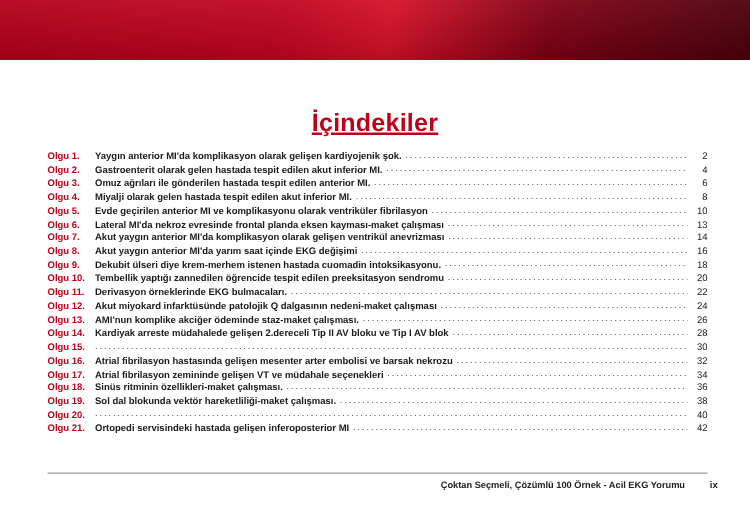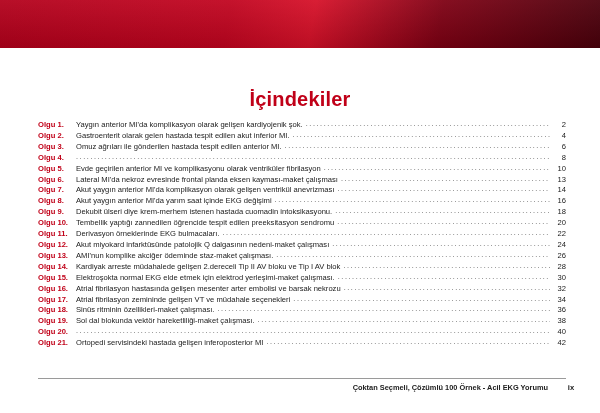--- a/index.html
+++ b/index.html
@@ -40,20 +40,21 @@
   #title {
     position: absolute;
     left: 0;
     top: 88px;
     width: 600px;
     text-align: center;
     font-size: 20px;
     font-weight: bold;
     color: #c00018;
     letter-spacing: 0.2px;
+    text-decoration: underline;
   }
   #toc {
     position: absolute;
     left: 38px;
     top: 120px;
     width: 528px;
   }
   .toc-row {
     display: flex;
     align-items: baseline;
@@ -64,20 +65,21 @@
   }
   .toc-label {
     color: #c00018;
     font-weight: bold;
     flex: 0 0 38px;
     font-size: 7.6px;
   }
   .toc-text {
     flex: 0 0 auto;
     padding-right: 3px;
+    font-weight: bold;
   }
   .toc-dots {
     flex: 1 1 auto;
     overflow: hidden;
     white-space: nowrap;
     color: #444;
     font-size: 7.2px;
     letter-spacing: 1.6px;
     position: relative;
     top: -1px;
@@ -145,20 +147,21 @@
         <span class="toc-page">4</span>
       </div>
       <div class="toc-row">
         <span class="toc-label">Olgu 3.</span>
         <span class="toc-text">Omuz ağrıları ile gönderilen hastada tespit edilen anterior MI.</span>
         <span class="toc-dots">........................................................................................................................................................................................................</span>
         <span class="toc-page">6</span>
       </div>
       <div class="toc-row">
         <span class="toc-label">Olgu 4.</span>
+        <span class="toc-text">Miyalji olarak gelen hastada tespit edilen akut inferior MI.</span>
         <span class="toc-dots">........................................................................................................................................................................................................</span>
         <span class="toc-page">8</span>
       </div>
       <div class="toc-row">
         <span class="toc-label">Olgu 5.</span>
         <span class="toc-text">Evde geçirilen anterior MI ve komplikasyonu olarak ventriküler fibrilasyon</span>
         <span class="toc-dots">........................................................................................................................................................................................................</span>
         <span class="toc-page">10</span>
       </div>
       <div class="toc-row">
@@ -210,21 +213,20 @@
         <span class="toc-page">26</span>
       </div>
       <div class="toc-row">
         <span class="toc-label">Olgu 14.</span>
         <span class="toc-text">Kardiyak arreste müdahalede gelişen 2.dereceli Tip II AV bloku ve Tip I AV blok</span>
         <span class="toc-dots">........................................................................................................................................................................................................</span>
         <span class="toc-page">28</span>
       </div>
       <div class="toc-row">
         <span class="toc-label">Olgu 15.</span>
-        <span class="toc-text">Elektroşokta normal EKG elde etmek için elektrod yerleşimi-maket çalışması.</span>
         <span class="toc-dots">........................................................................................................................................................................................................</span>
         <span class="toc-page">30</span>
       </div>
       <div class="toc-row">
         <span class="toc-label">Olgu 16.</span>
         <span class="toc-text">Atrial fibrilasyon hastasında gelişen mesenter arter embolisi ve barsak nekrozu</span>
         <span class="toc-dots">........................................................................................................................................................................................................</span>
         <span class="toc-page">32</span>
       </div>
       <div class="toc-row">

